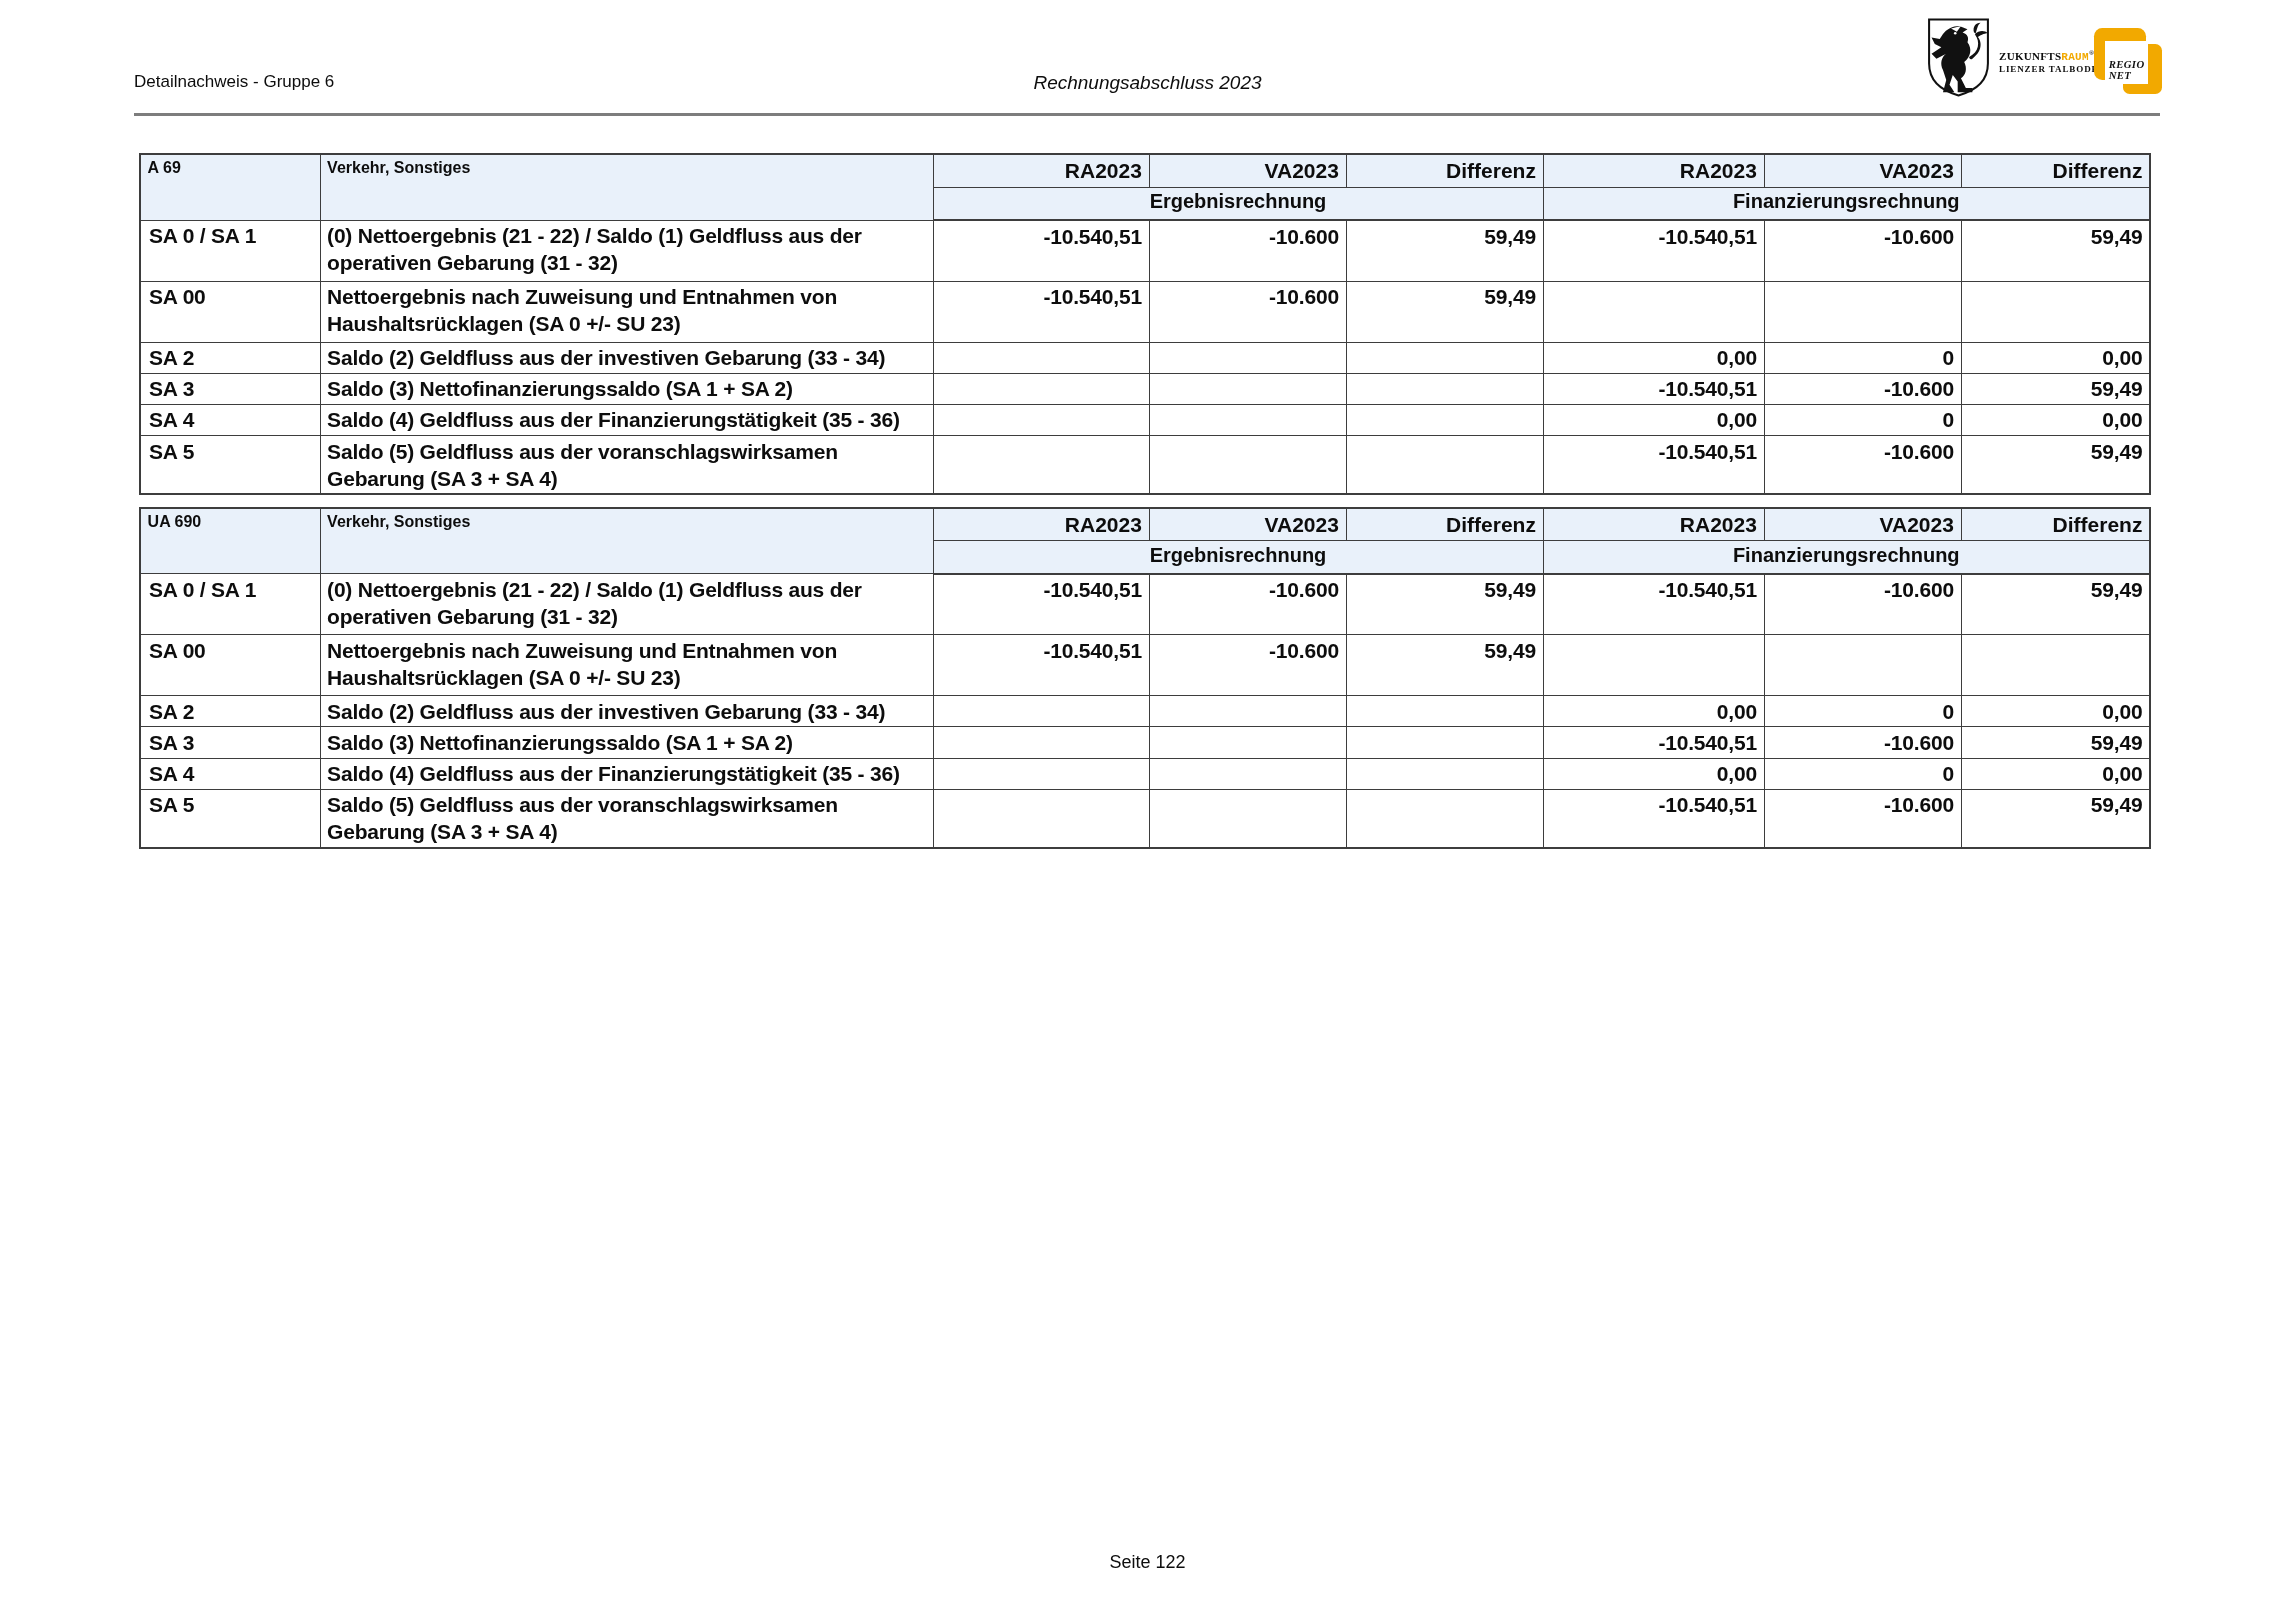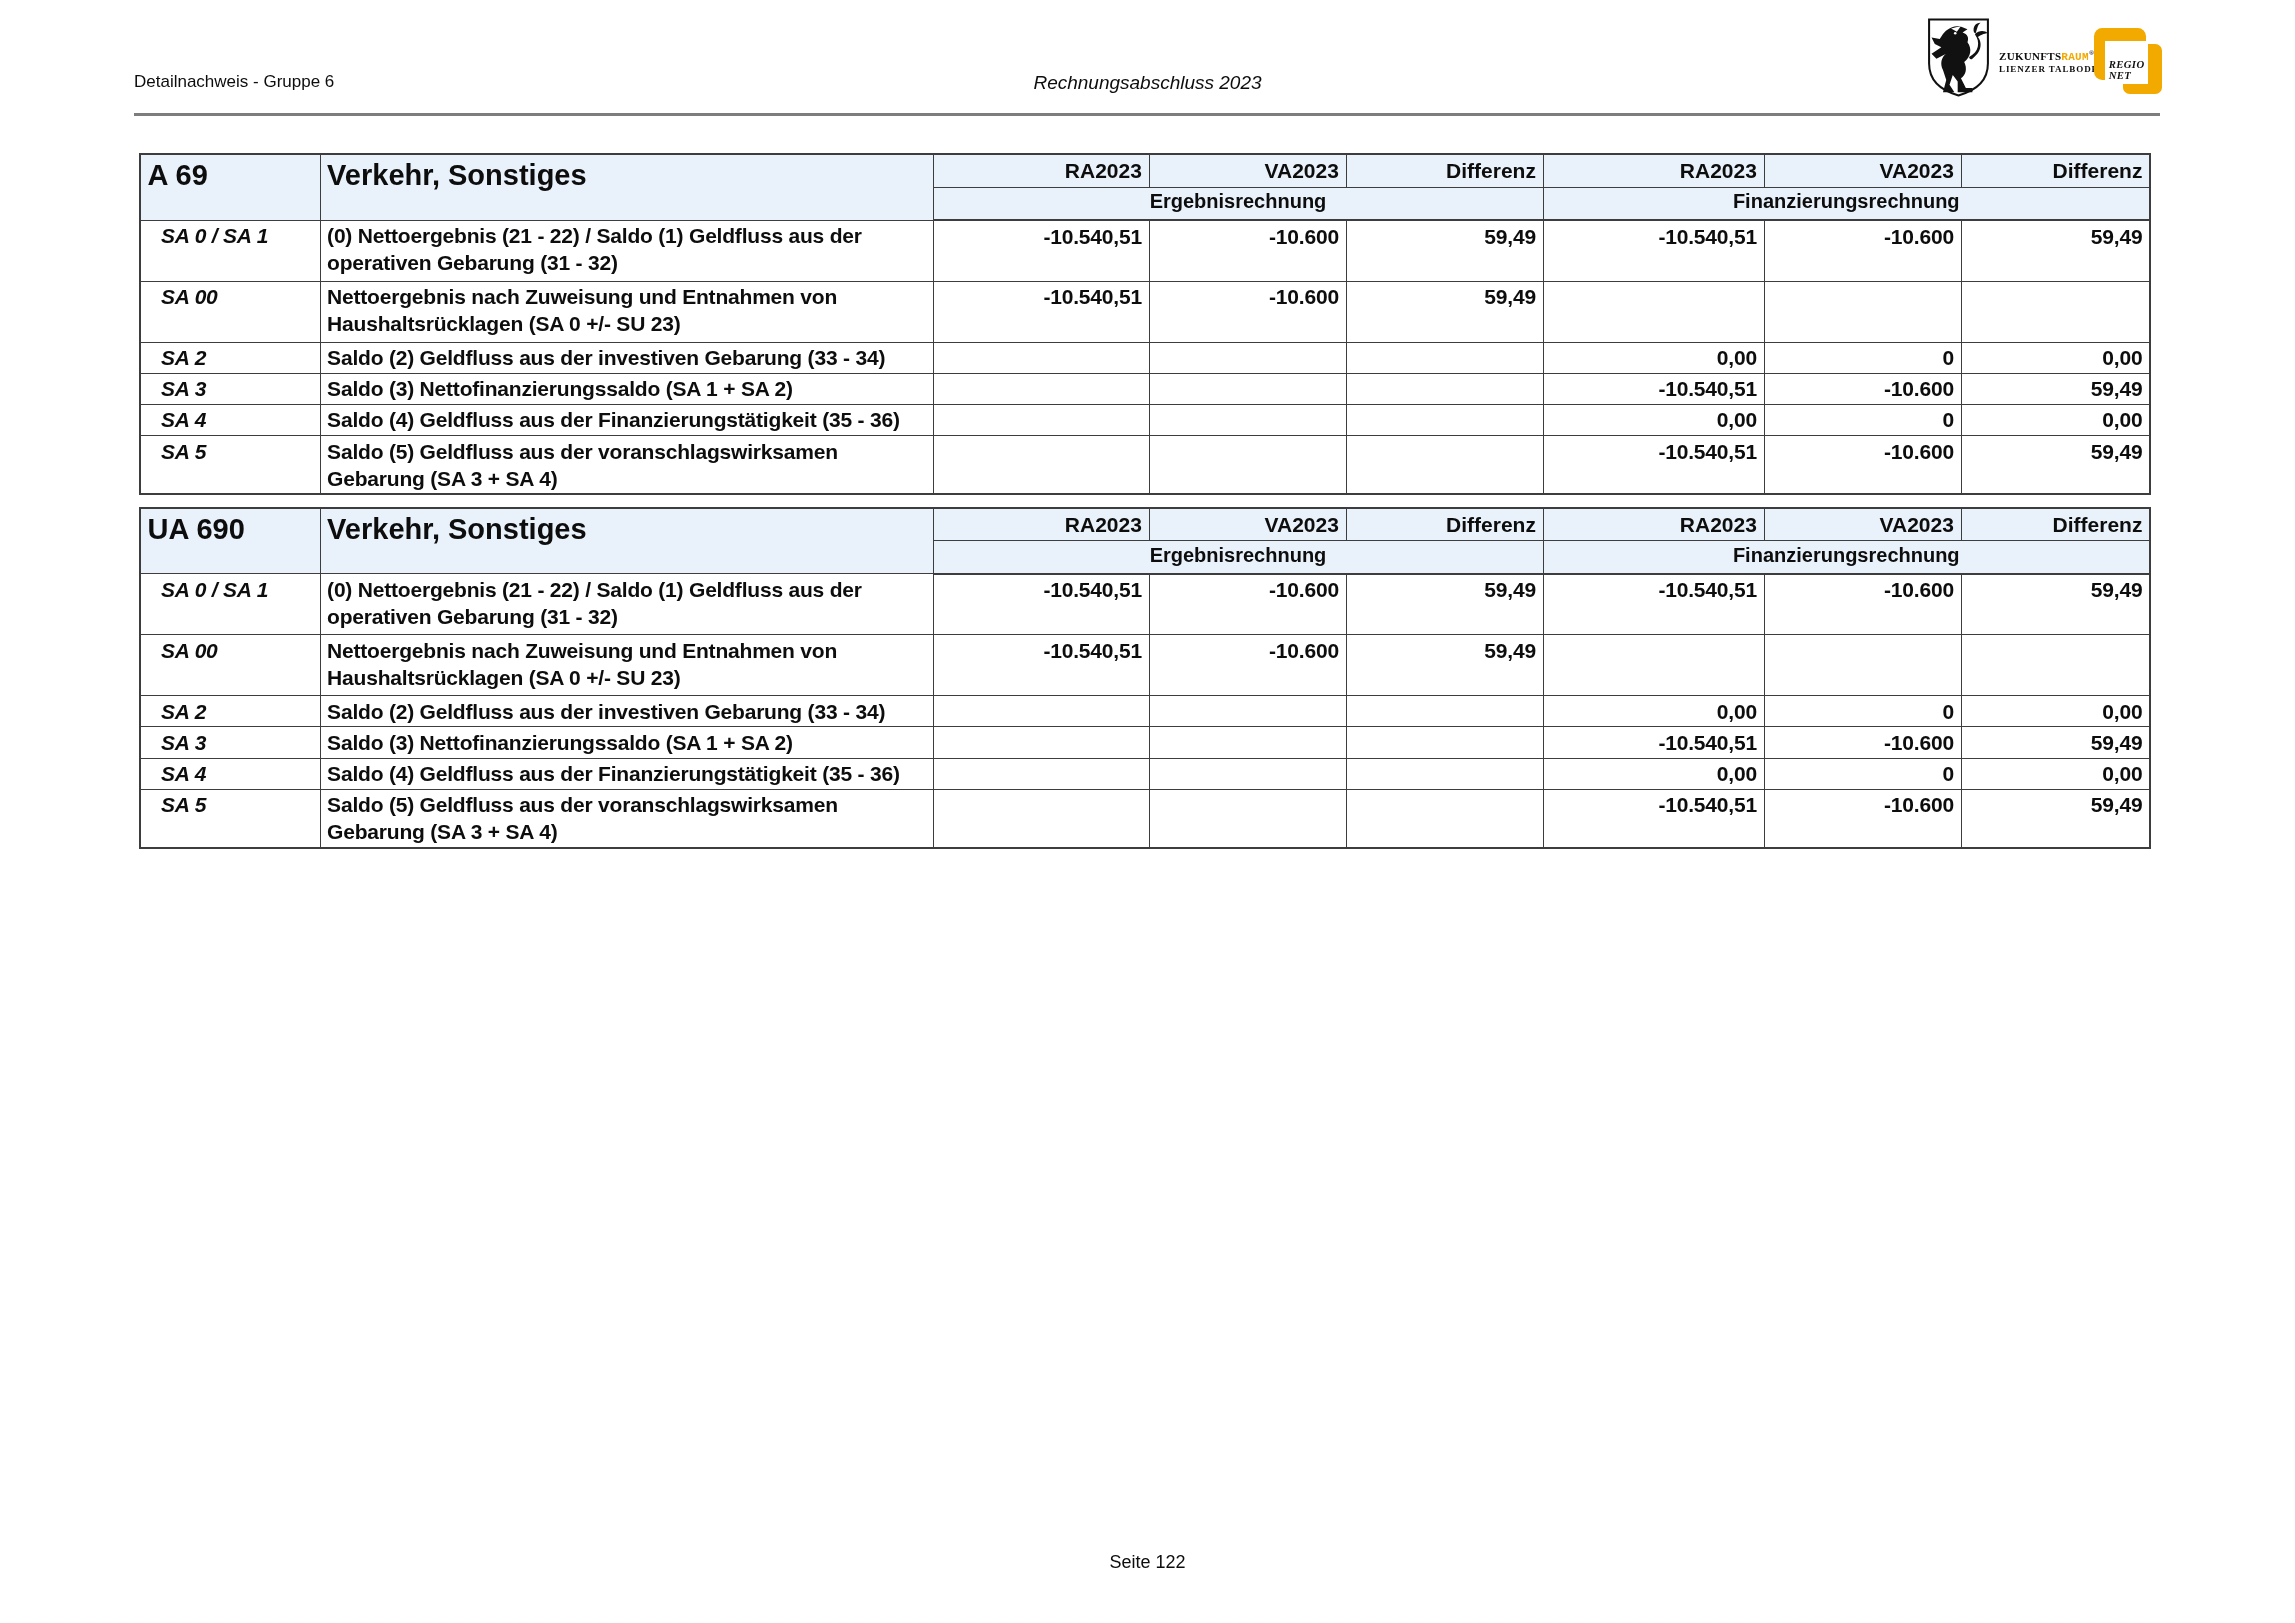--- a/index.html
+++ b/index.html
@@ -41,25 +41,25 @@
     font-family:"Liberation Sans", sans-serif;
   }
   .fintable th, .fintable td {
     border:1.6px solid var(--border);
     vertical-align:top; overflow:hidden;
     padding:1.6px 6.6px;
   }
   table.fintable { border:2.5px solid var(--border); }
   .fintable thead th { background:var(--header-bg); font-weight:bold; }
   .fintable thead tr:last-child th { border-bottom-width:2.5px; }
-  th.tcode, th.ttitle { text-align:left; font-size:29px; padding-top:4.1px; }
+  th.tcode, th.ttitle { text-align:left; font-size:16px; padding-top:4.1px; }
   th.hnum { text-align:right; font-size:21px; padding-top:4.1px; }
   th.ghead { text-align:center; font-size:20px; padding-top:2.5px; }
   .fintable td { font-weight:bold; font-size:21px; line-height:27px; letter-spacing:-0.2px; }
-  td.code { padding-left:20px;font-style:italic; }
+  td.code { padding-left:8px; }
   td.desc { }
   td.num  { text-align:right; }
 
   
   .footer { position:absolute; left:0; top:1552px; width:2295px; text-align:center; font-size:18px; }
 </style>
 </head>
 <body style="--header-bg: #e9f1fa; --border: #3d3d3d; --rule: #7d7d7d; --orange: #F2A900;">
 
 <div class="page">

